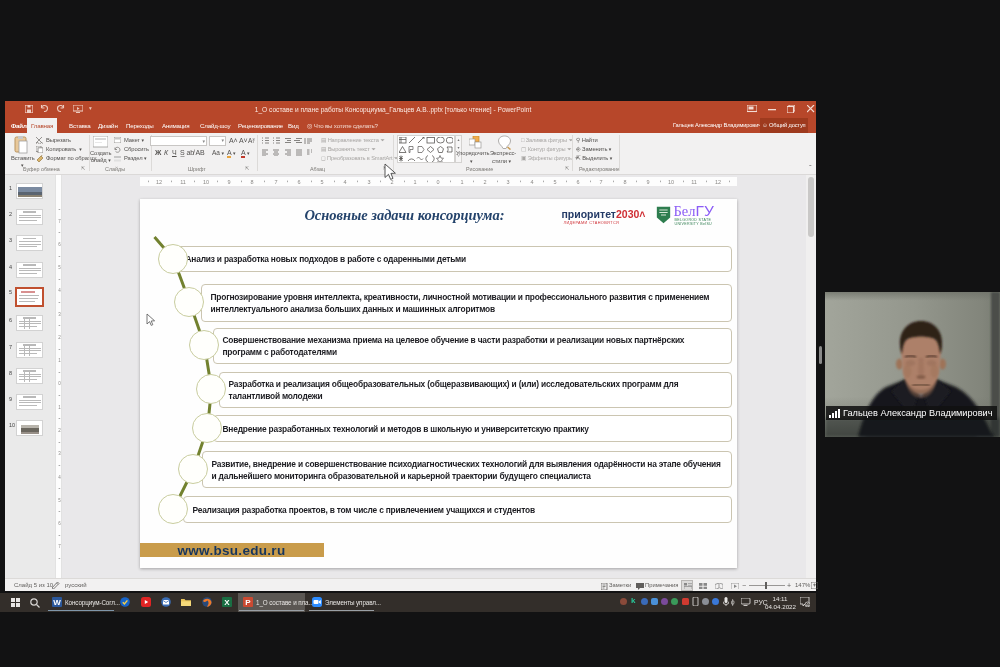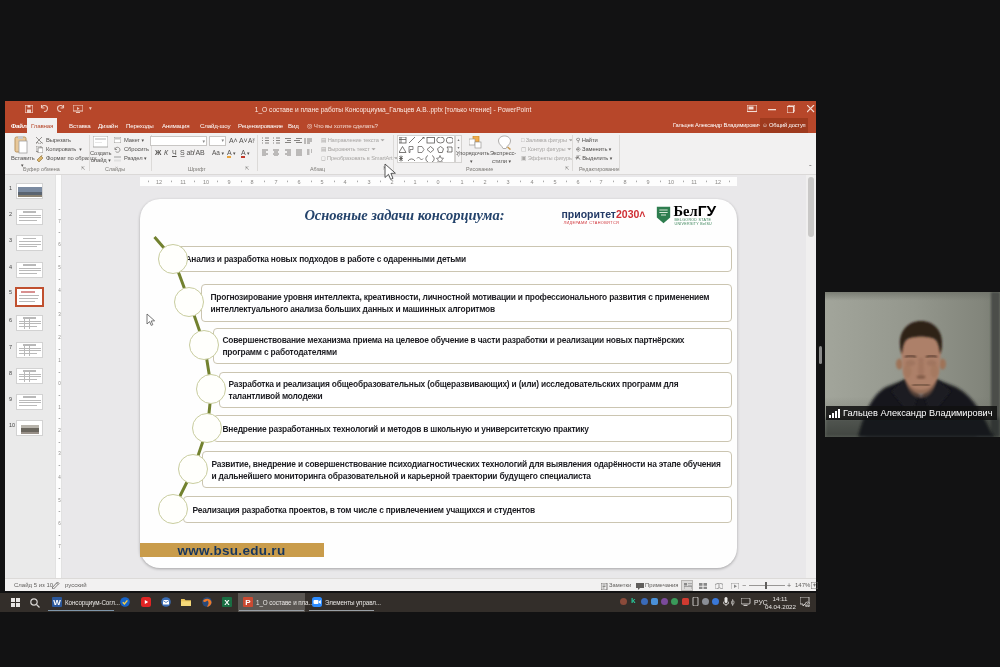--- a/index.html
+++ b/index.html
@@ -17,21 +17,21 @@
   #rulerrow{position:absolute;left:57px;top:74px;width:744px;height:12px;background:#e9e8ea;}
   #hruler{position:absolute;left:77.5px;top:1.5px;width:597px;height:9px;background:#fdfdfd;font-size:5px;color:#8a8886;}
   #thumbs{left:0;top:74px;width:50px;height:403px;background:#eaeaea;}
   .thumb{position:absolute;left:11px;width:27px;height:16px;background:#fff;border:.5px solid #d2d2d2;overflow:hidden;}
   .tnum{position:absolute;left:4px;font-size:5.5px;color:#444;}
   .tline{position:absolute;background:#b9b9b9;}
   #vruler{left:50px;top:74px;width:7px;height:403px;background:#fdfdfd;border-left:1px solid #e2e2e2;border-right:1px solid #e2e2e2;}
   #canvas{left:57px;top:86px;width:744px;height:391px;background:#e9e8ea;}
   #vscroll{left:801px;top:74px;width:10px;height:403px;background:#f0efef;}
   #statusbar{left:0;top:477px;width:811px;height:13px;background:#f2f1f1;border-top:1px solid #dcdad8;font-size:6px;color:#605e5c;}
-  #slide{position:absolute;left:77.5px;top:12px;width:597px;height:369px;background:#fefefe;box-shadow:0 1px 3px rgba(0,0,0,.3);border-radius:20px;}
+  #slide{position:absolute;left:77.5px;top:12px;width:597px;height:369px;background:#fefefe;box-shadow:0 1px 3px rgba(0,0,0,.3);}
   .sbox{position:absolute;background:#fff;border:1px solid #cbc5b1;border-radius:4px;right:5px;}
   .sbox .t{position:absolute;left:9px;top:50%;transform:translateY(-50%);font-size:8.4px;letter-spacing:-.2px;font-weight:bold;color:#1d1d22;line-height:1.45;white-space:nowrap;}
   .circ{position:absolute;width:30px;height:30px;border-radius:50%;background:#fffffc;border:1.3px solid #c9cd9f;}
   #ftan{position:absolute;left:0px;top:344px;width:184px;height:14px;background:#c99c4b;}
   #fgreen{position:absolute;left:184px;top:344px;width:413px;height:14px;background:#186b33;}
   #taskbar{left:0;top:593px;width:816px;height:19px;background:#332e2a;}
   .tbtxt{position:absolute;top:5.5px;font-size:6.3px;letter-spacing:-.1px;color:#e8e6e4;white-space:nowrap;}
   .tbu{position:absolute;top:16.5px;height:1.6px;background:#8d949b;}
   .tico{position:absolute;top:3.5px;width:10px;height:10px;}
   .trico{position:absolute;top:4.5px;width:7px;height:7px;border-radius:50%;}
@@ -396,21 +396,21 @@
         </svg></div>
     <div class="abs" id="canvas">
       <div id="slide">
         <div class="abs" style="left:120px;top:8px;width:290px;text-align:center;font-family:'Liberation Serif',serif;font-style:italic;font-weight:bold;font-size:14.5px;color:#24436b;">Основные задачи консорциума:</div>
         <div class="abs" style="left:422px;top:8.5px;font-size:10.5px;font-weight:bold;color:#233a66;">приоритет<span style="color:#cf2e34;">2030˄</span></div>
         <div class="abs" style="left:424px;top:22px;font-size:3.8px;color:#cf2e34;letter-spacing:.4px;">ЛИДЕРАМИ СТАНОВЯТСЯ</div>
         <svg class="abs" style="left:516px;top:6px;" width="15" height="20" viewBox="0 0 18 22">
             <path d="M1 1 h16 v13 l-8 7 l-8 -7 z" fill="#2e7d4f"></path>
             <path d="M4 5 h10 M4 8 h10 M6 11 h6" stroke="#d8e8d8" stroke-width="1.2"></path>
           </svg>
-        <div class="abs" style="left:534px;top:3px;font-family:'Liberation Serif',serif;font-weight:bold;font-size:14.5px;color:#000000;">Бел<span style="font-size:15.5px;">ГУ</span></div>
+        <div class="abs" style="left:534px;top:3px;font-family:'Liberation Serif',serif;font-weight:normal;font-size:14.5px;color:#8b5cf6;">Бел<span style="font-size:15.5px;">ГУ</span></div>
         <div class="abs" style="left:535px;top:19px;font-size:3.6px;color:#2e7d4f;line-height:1.2;letter-spacing:.3px;">BELGOROD STATE<br>UNIVERSITY BelSU</div>
         <svg class="abs" style="left:0;top:0;" width="120" height="340" viewBox="0 0 120 340">
           <polyline points="14.5,38 33.5,60 49.5,103 64.5,146 71.5,190 67.5,229 53.5,270 33.5,310" fill="none" stroke="#72812f" stroke-width="3"></polyline>
         </svg>
         <div class="sbox" style="left:36px;top:47px;height:26px;">
             <div class="t">Анализ и разработка новых подходов в работе с одаренными детьми</div>
           </div>
         <div class="sbox" style="left:73px;top:129px;height:36px;">
             <div class="t">Совершенствование механизма приема на целевое обучение в части разработки и реализации новых партнёрских<br>программ с работодателями</div>
           </div>

